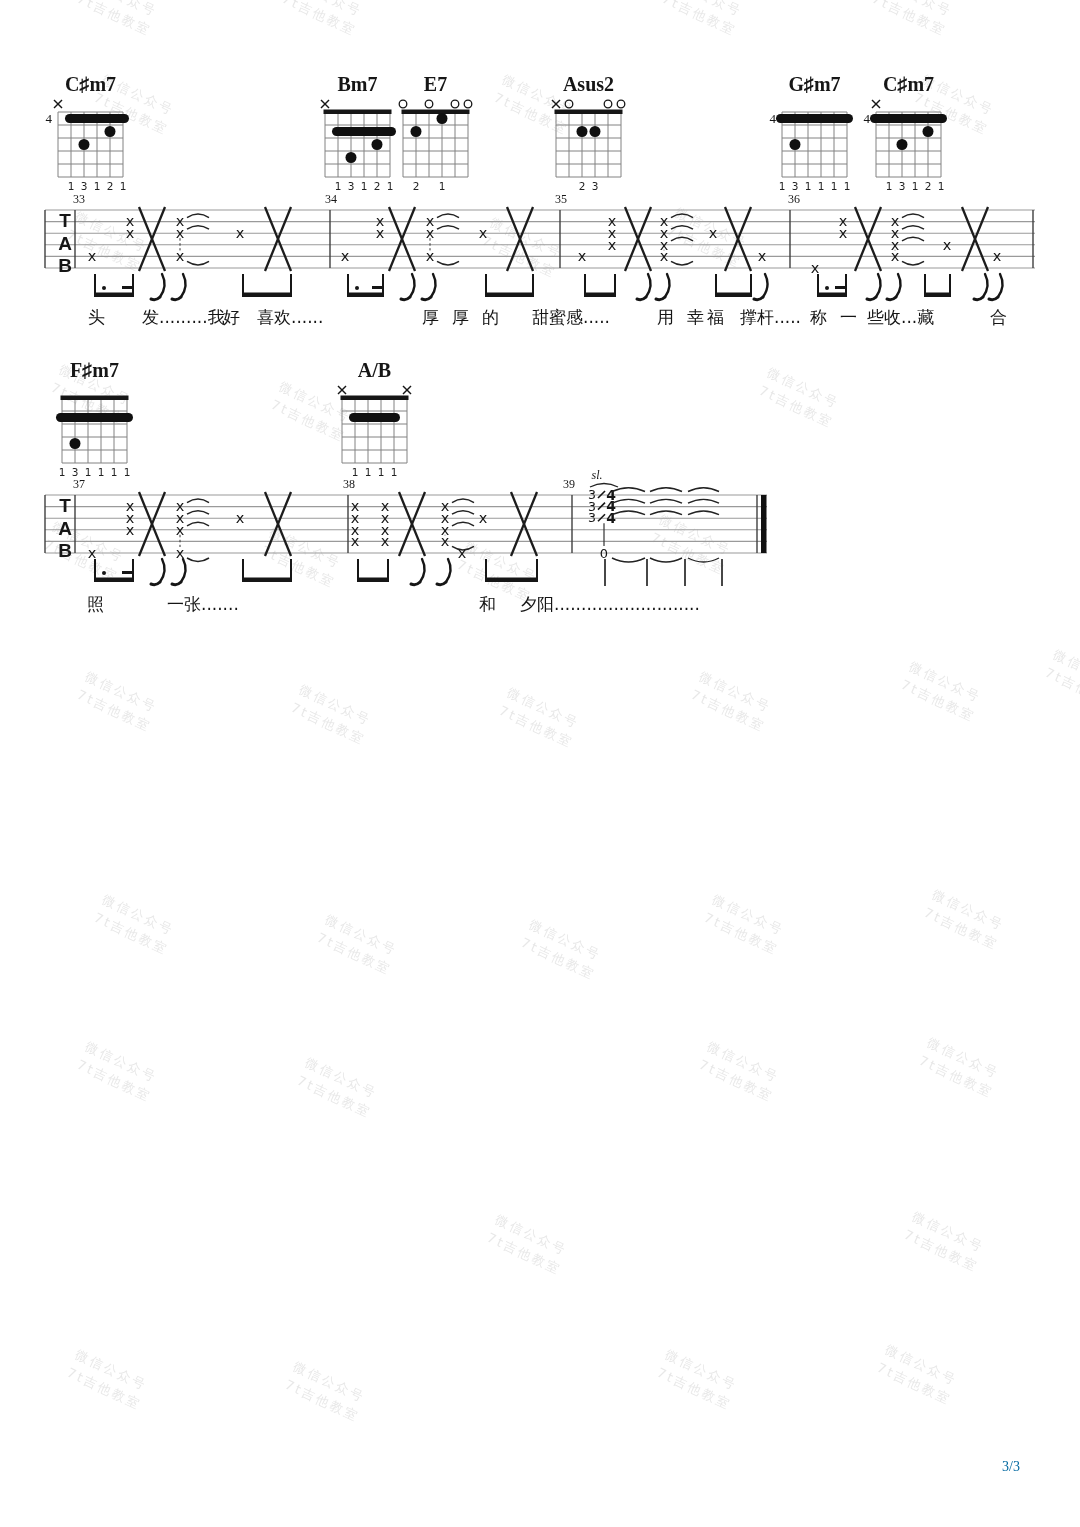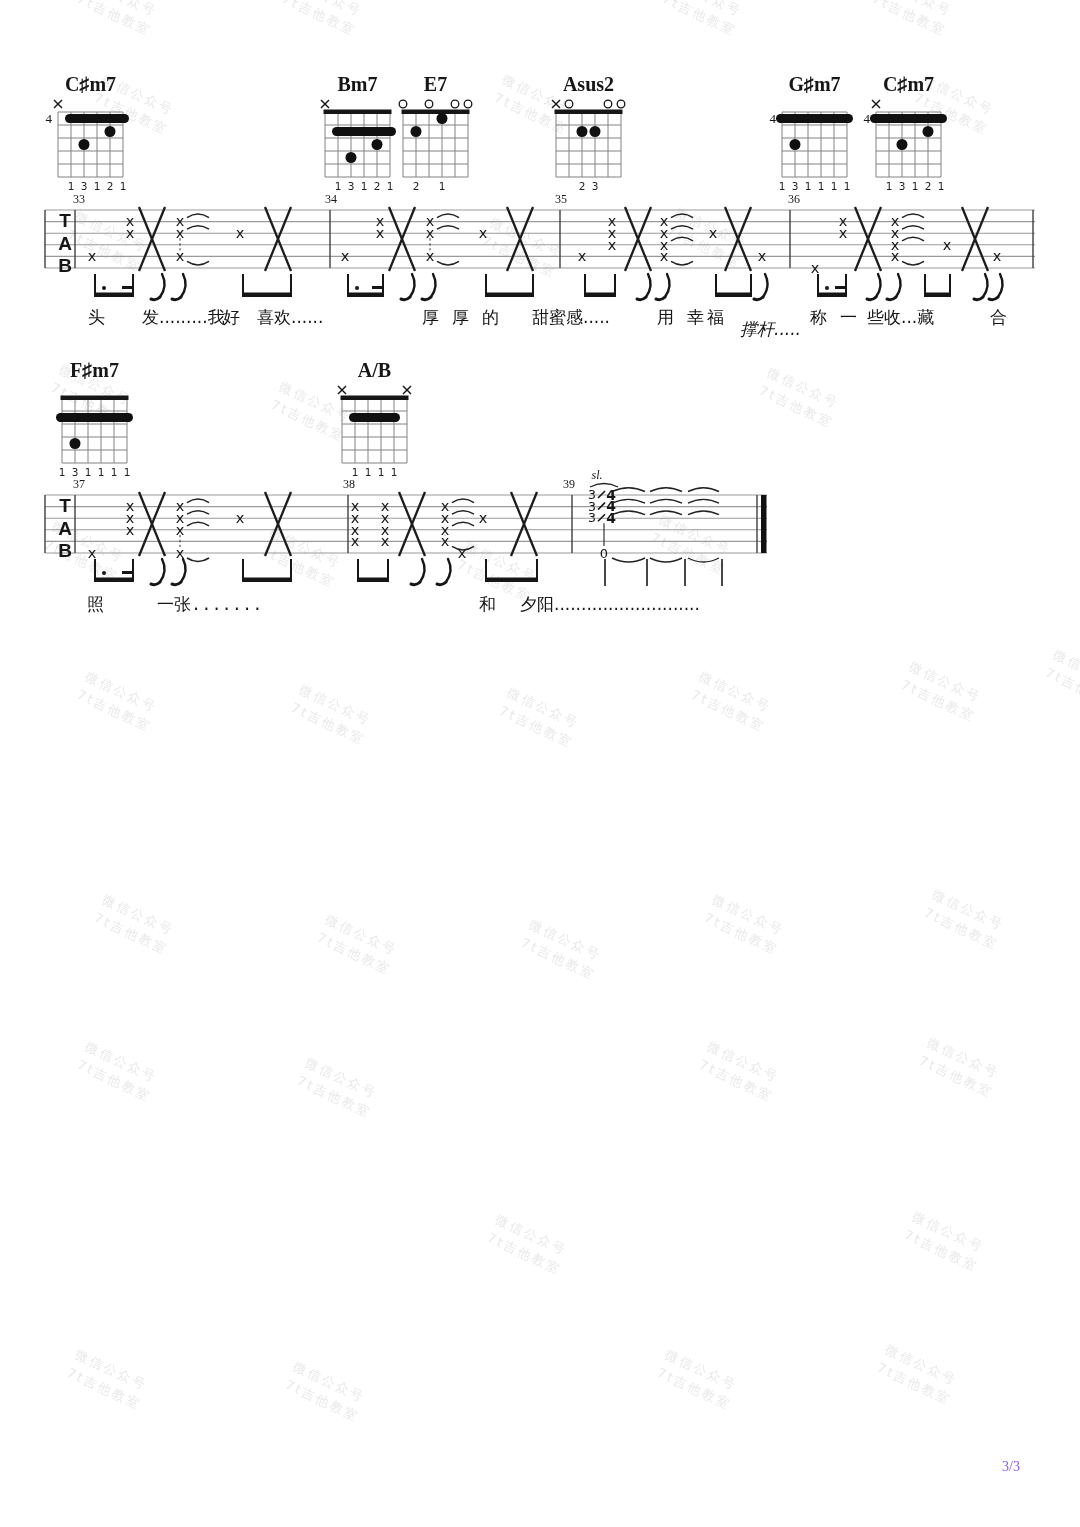--- a/index.html
+++ b/index.html
@@ -4,21 +4,21 @@
 <style>
   html,body{margin:0;padding:0;background:#fff;}
   #page{position:relative;width:1080px;height:1527px;background:#ffffff;overflow:hidden;
         font-family:"DejaVu Sans",sans-serif;}
   .wm{position:absolute;transform:rotate(25deg);transform-origin:center;
       font-size:13px;letter-spacing:2.5px;line-height:1.55;white-space:nowrap;
       font-family:"DejaVu Sans",sans-serif;user-select:none;}
   .lyric{position:absolute;font-size:17px;color:#151515;white-space:nowrap;
          font-family:"DejaVu Sans",sans-serif;}
   #music{position:absolute;left:0;top:0;}
-  #pagenum{position:absolute;left:1002px;top:1459px;font-size:14px;color:#8b5cf6;
+  #pagenum{position:absolute;left:1002px;top:1459px;font-size:14px;color:#0369a1;
            font-family:"Liberation Serif",serif;}
 </style>
 </head>
 <body>
 
 <div id="page">
   <div id="watermarks">
       <div class="wm" style="left: 78px; top: -14px; color: rgb(232, 232, 232); transform: rotate(25deg);">
         <div>微信公众号</div>
         <div>7t吉他教室</div>
@@ -611,24 +611,24 @@
       <span class="lyric" style="left: 142px; top: 306px;">发.........我</span>
       <span class="lyric" style="left: 223px; top: 306px;">好</span>
       <span class="lyric" style="left: 257px; top: 306px;">喜欢......</span>
       <span class="lyric" style="left: 422px; top: 306px;">厚</span>
       <span class="lyric" style="left: 452px; top: 306px;">厚</span>
       <span class="lyric" style="left: 482px; top: 306px;">的</span>
       <span class="lyric" style="left: 532px; top: 306px;">甜蜜感.....</span>
       <span class="lyric" style="left: 657px; top: 306px;">用</span>
       <span class="lyric" style="left: 687px; top: 306px;">幸</span>
       <span class="lyric" style="left: 707px; top: 306px;">福</span>
-      <span class="lyric" style="left: 740px; top: 318px; font-style: italic;">撑杆.....</span>
+      <span class="lyric" style="left: 740px; top: 306px;">撑杆.....</span>
       <span class="lyric" style="left: 810px; top: 306px;">称</span>
       <span class="lyric" style="left: 840px; top: 306px;">一</span>
       <span class="lyric" style="left: 867px; top: 306px;">些收...藏</span>
       <span class="lyric" style="left: 990px; top: 306px;">合</span>
       <span class="lyric" style="left: 87px; top: 593px;">照</span>
-      <span class="lyric" style="left: 157px; top: 593px; font-family: Liberation Mono, monospace;">一张.......</span>
+      <span class="lyric" style="left: 167px; top: 593px;">一张.......</span>
       <span class="lyric" style="left: 479px; top: 593px;">和</span>
       <span class="lyric" style="left: 520px; top: 593px;">夕阳...........................</span>
     </div>
   <span id="pagenum">3/3</span>
 </div>
 
 </body></html>

